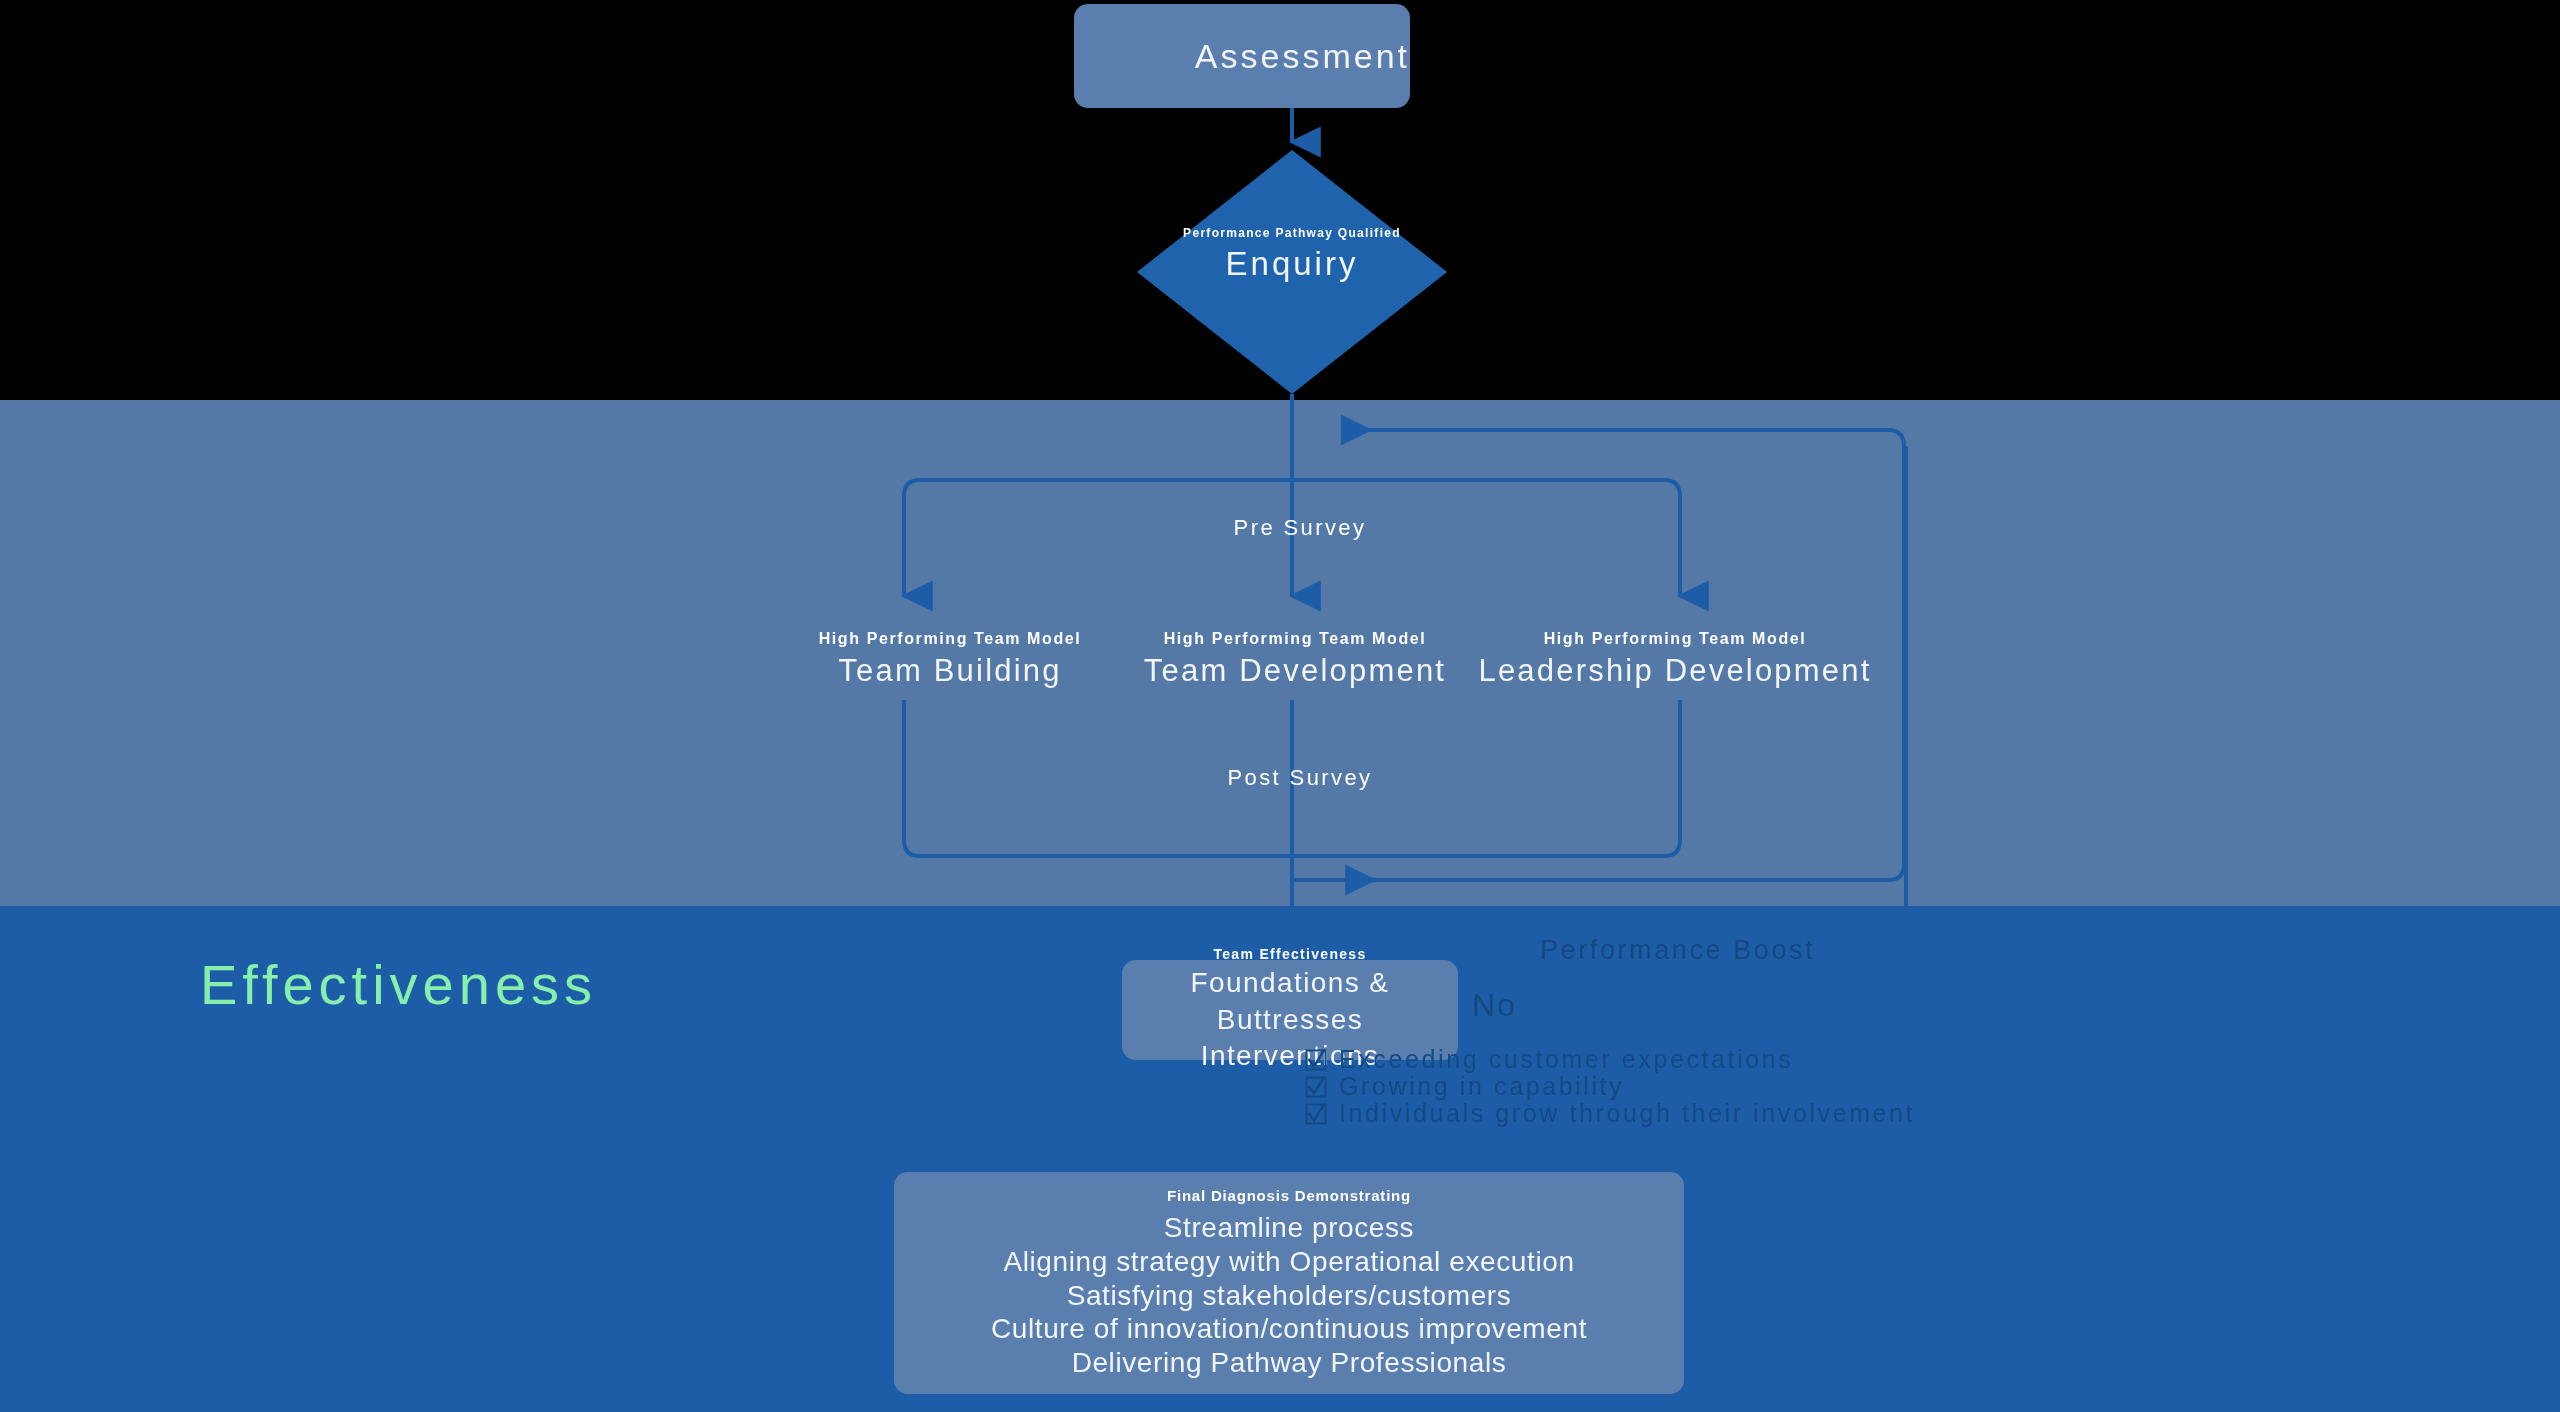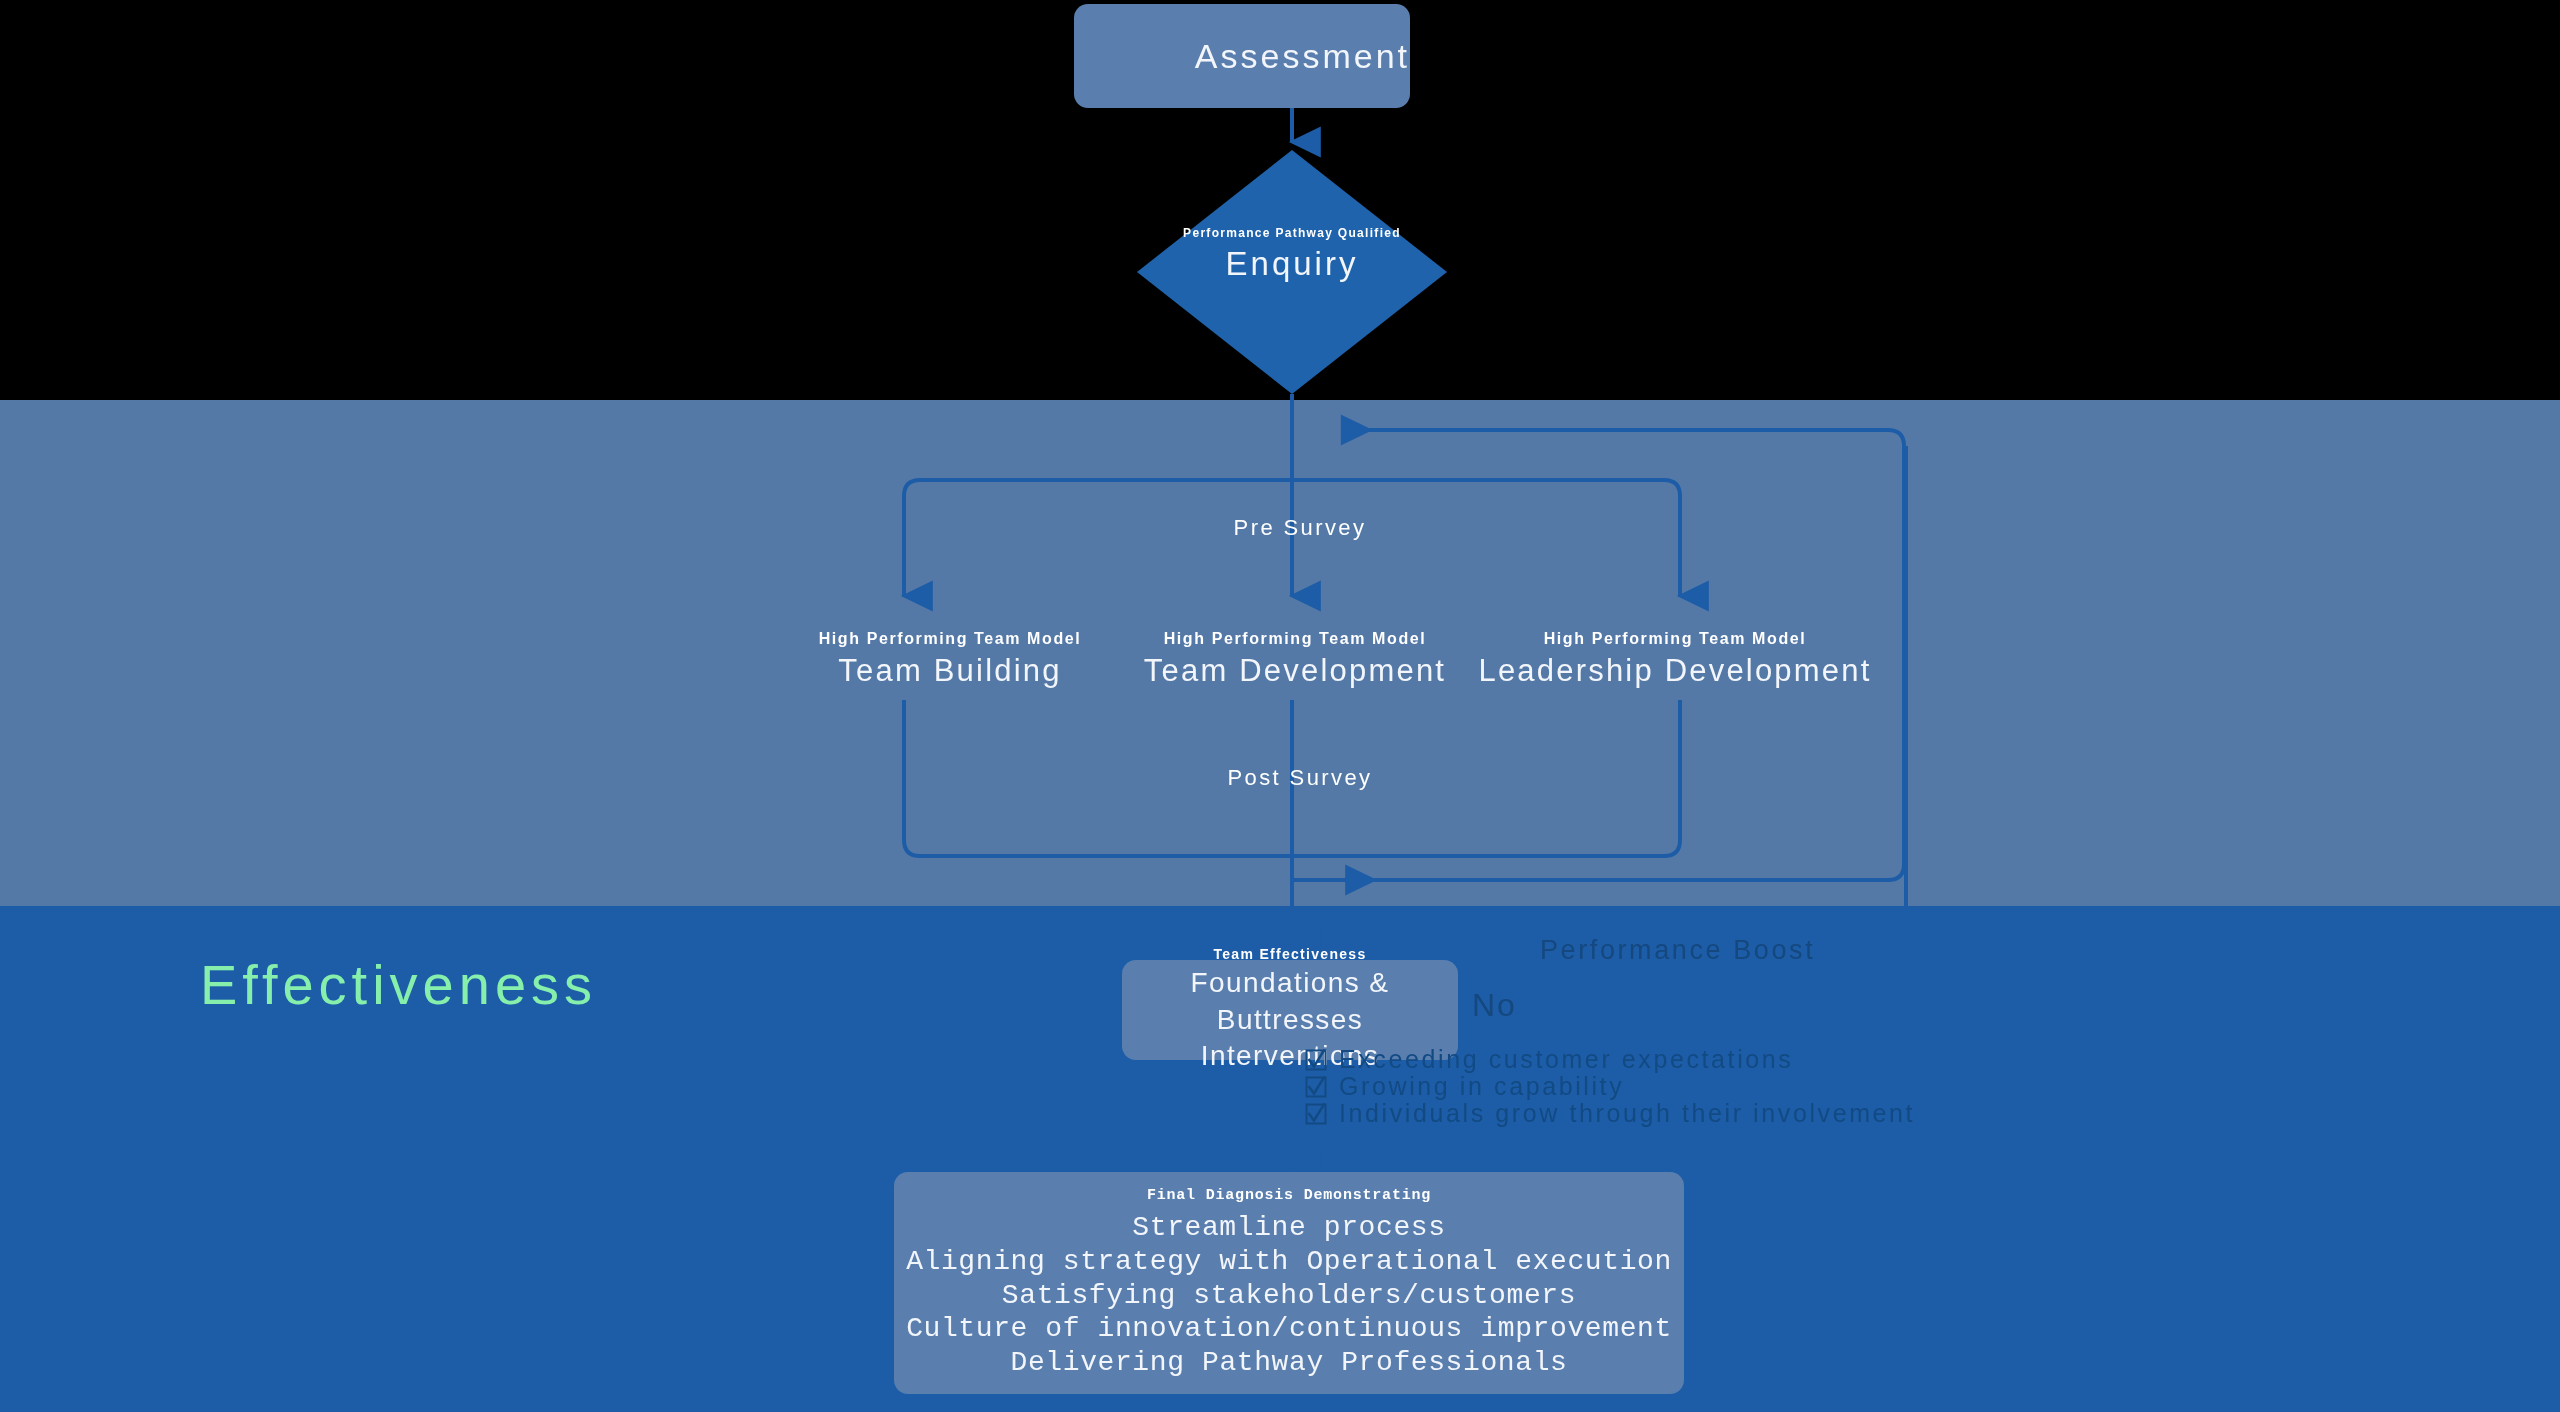--- a/index.html
+++ b/index.html
@@ -60,21 +60,21 @@
   #n-interventions .kicker{font-size:14px;letter-spacing:1.3px;}
   #n-interventions .title{font-size:28px;letter-spacing:1.4px;}
 
   
   #checklist{position:absolute;left:1305px;top:1046px;}
   .check-row{display:flex;align-items:center;height:27px;color:#124a84;}
   .check-box{width:22px;height:22px;margin-right:12px;flex:0 0 auto;}
   .check-text{font-size:25px;letter-spacing:2.6px;white-space:nowrap;color:#124a84;}
 
   
-  #n-final{left:894px;top:1172px;width:790px;height:222px;font-family:Liberation Mono, monospace;}
+  #n-final{left:894px;top:1172px;width:790px;height:222px;}
   #n-final .kicker{font-size:15px;letter-spacing:0.8px;margin-bottom:6px;}
   .final-line{font-size:28px;letter-spacing:0.6px;line-height:1.20;color:#f2f6fb;}
 </style>
 </head>
 <body>
 
 <div id="stage">
 
   <div class="band" id="band-top"></div>
   <div class="band" id="band-mid"></div>

